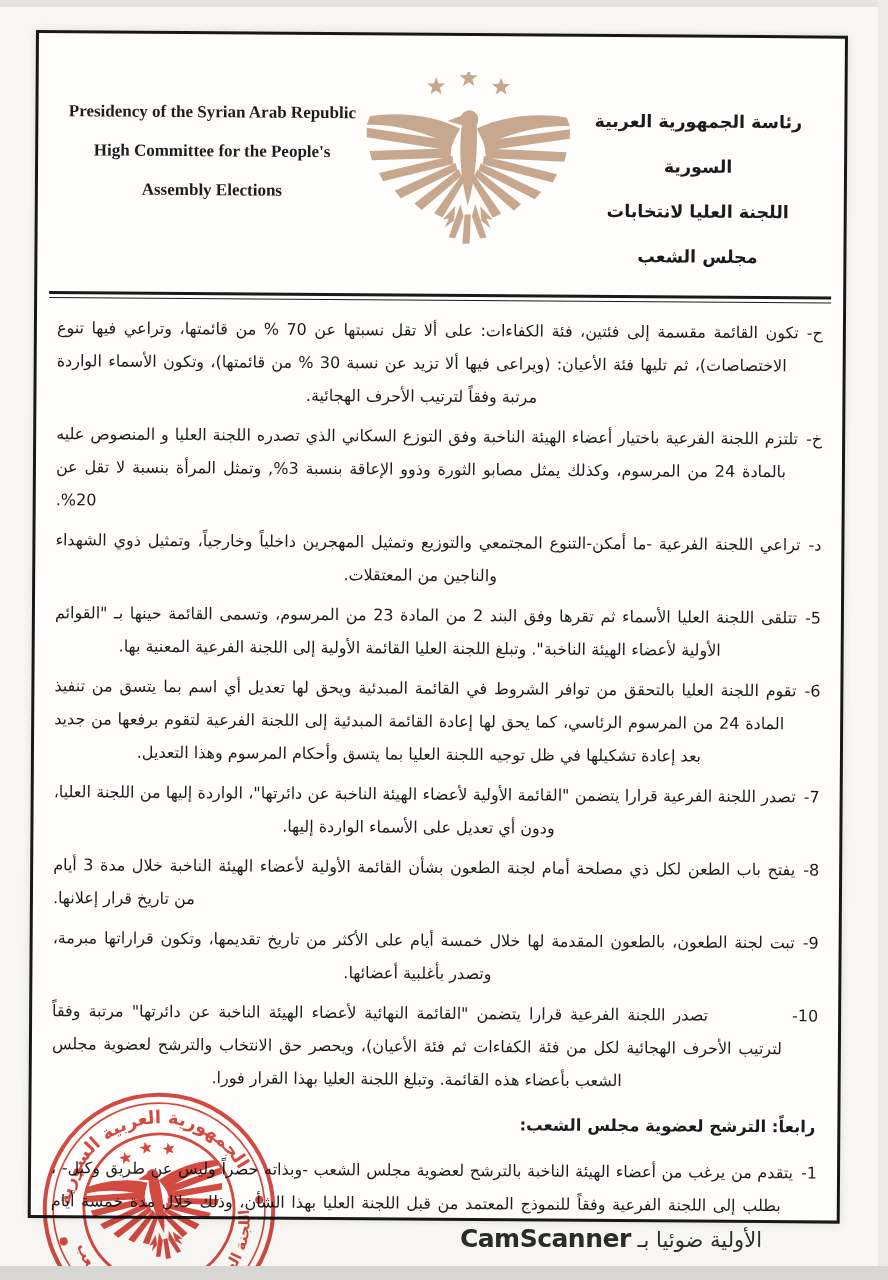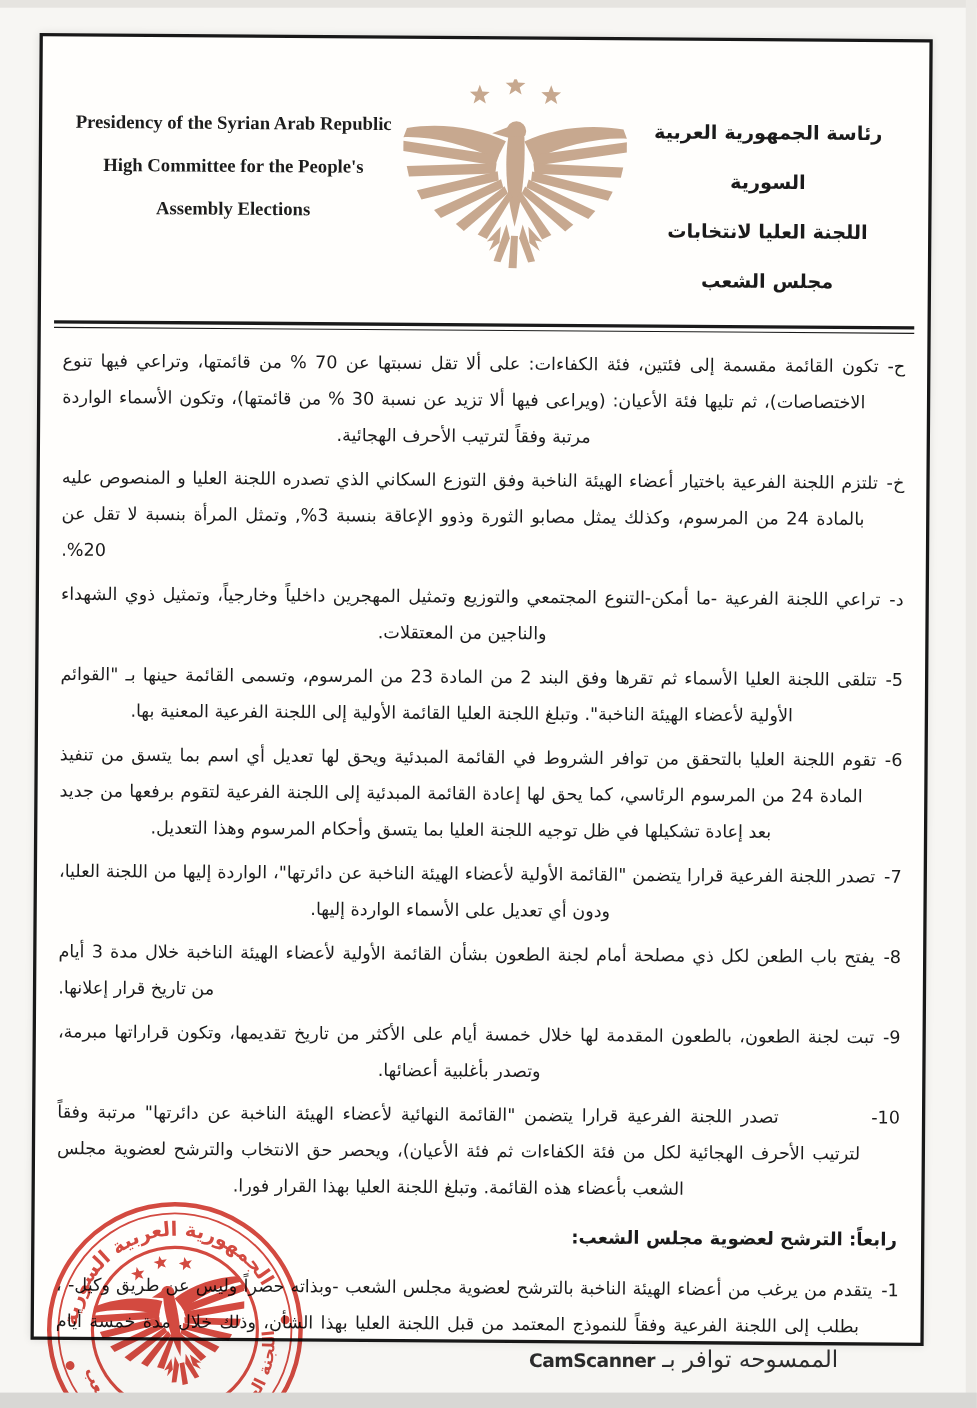--- a/index.html
+++ b/index.html
@@ -29,21 +29,21 @@
   .marker{margin-left:8px;}
   .p.tabbed .marker{margin-left:84px;}
   .heading{direction:rtl;text-align:right;font-weight:700;font-size:16.5px;line-height:34px;
     color:#1b1b1b;margin:12px 2px 12px 0;}
 
   .stamp{position:absolute;left:40px;top:1090px;width:238px;height:238px;
     transform:rotate(-12deg);opacity:.92;mix-blend-mode:multiply;}
 
   .footer{position:absolute;right:126px;top:1224px;direction:rtl;white-space:nowrap;
     color:#2d2d2d;font-size:21px;}
-  .footer .brand{font-weight:700;font-size:17px;letter-spacing:-.5px;color:#2b2b2b;
+  .footer .brand{font-weight:700;font-size:25px;letter-spacing:-.5px;color:#2b2b2b;
     font-family:"DejaVu Sans",sans-serif;}
   svg text{font-family:"DejaVu Sans",sans-serif;}
 </style>
 </head>
 <body>
 
 <svg width="0" height="0" style="position:absolute" aria-hidden="true">
   <defs>
     <path id="star" d="M0,-9 L2.2,-3.1 L8.6,-2.8 L3.6,1.2 L5.3,7.3 L0,3.8 L-5.3,7.3 L-3.6,1.2 L-8.6,-2.8 L-2.2,-3.1 Z"></path>
     <g id="rwing">
@@ -158,17 +158,17 @@
     <text font-size="12.5" font-weight="700" fill="#cf3a31" text-anchor="middle">
       <textPath href="#arcBottom" startOffset="50%">اللجنة العليا لانتخابات مجلس الشعب</textPath>
     </text>
     <g fill="#cf3a31" transform="translate(-60,-56) scale(0.6)">
       <use href="#eagle-shape"></use>
     </g>
   </svg>
 </div>
 
 <div class="footer">
-  <span>الممسوحه توافر بـ</span>
+  <span>الأولية ضوئيا بـ</span>
   <span class="brand">CamScanner</span>
 </div>
 
 <div class="scan-edge-bottom"></div>
 
 </body></html>

